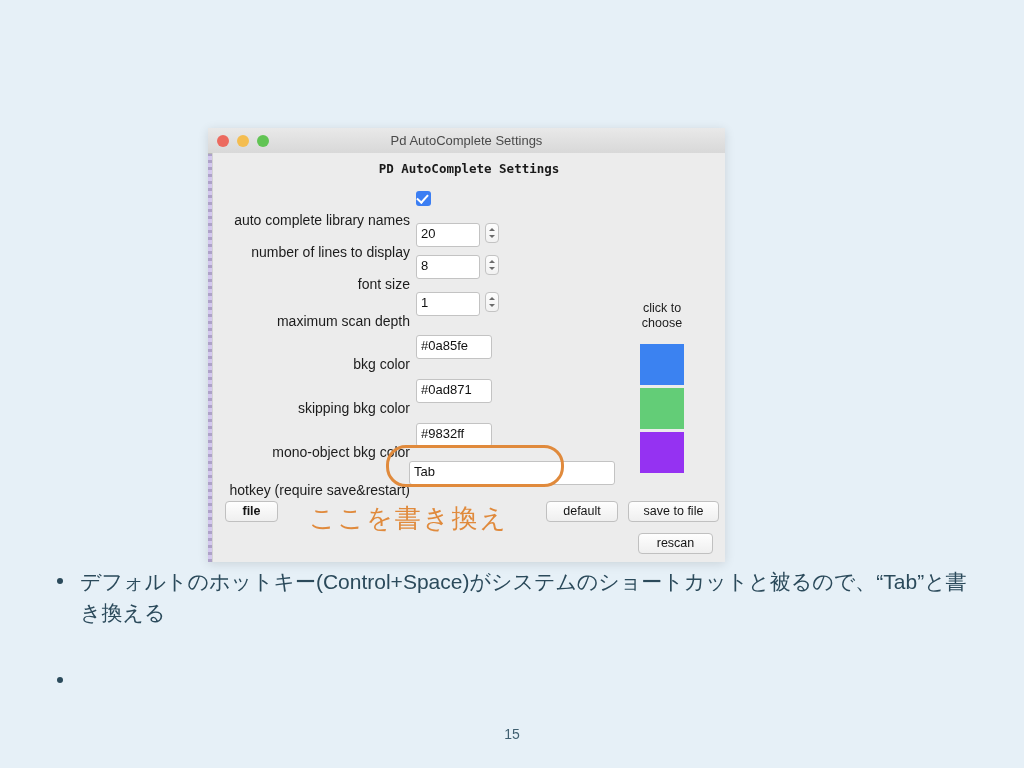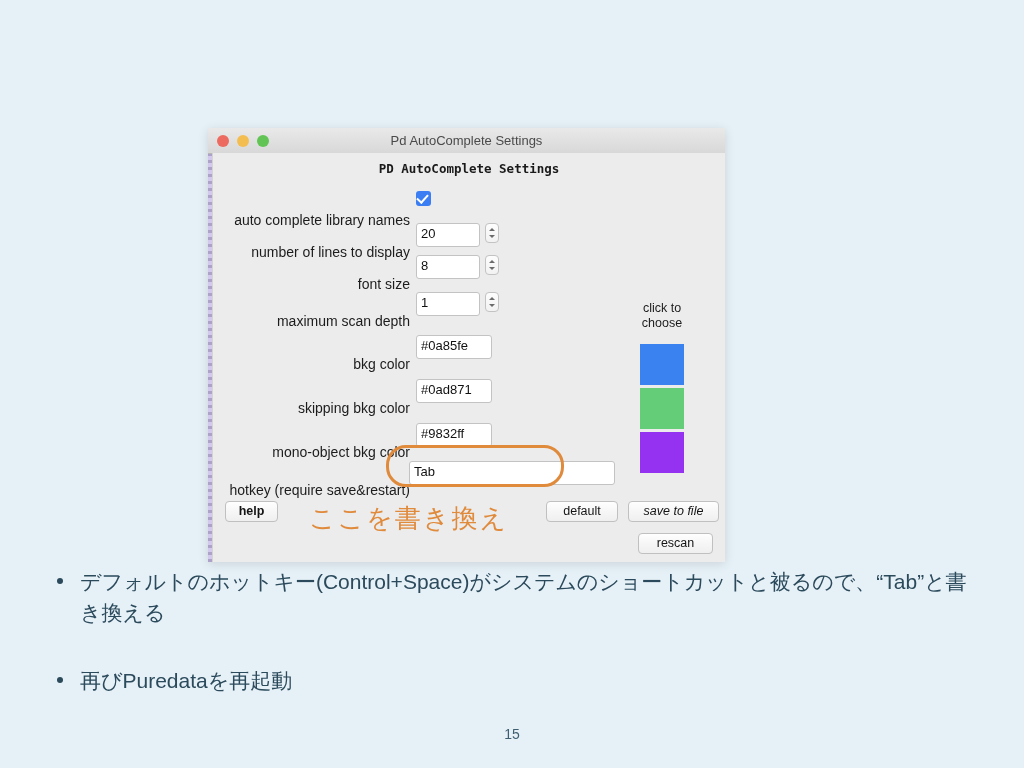--- a/index.html
+++ b/index.html
@@ -203,21 +203,21 @@
     border-radius: 4px;
     box-sizing: border-box;
     font-size: 12.5px;
     color: #141414;
     text-align: center;
     line-height: 19px;
     white-space: nowrap;
   }
   #btn-help      { left: 12px;  top: 348px; width: 53px; font-weight: bold; }
   #btn-default   { left: 333px; top: 348px; width: 72px; }
-  #btn-savefile  { left: 415px; top: 348px; width: 91px; font-style: italic; }
+  #btn-savefile  { left: 415px; top: 348px; width: 91px; }
   #btn-rescan    { left: 425px; top: 380px; width: 75px; }
 
   
   #annotation-box {
     position: absolute;
     left: 386px;
     top: 445px;
     width: 178px;
     height: 42px;
     border: 3px solid #e08a3c;
@@ -344,35 +344,34 @@
       <div class="field hotkey">Tab</div>
     </div>
 
     <div id="swatch-column">
       <div id="swatch-caption">click to choose</div>
       <div class="swatch" id="swatch-blue" style="background: rgb(59, 130, 241);"></div>
       <div class="swatch" id="swatch-green" style="background: rgb(99, 205, 119);"></div>
       <div class="swatch" id="swatch-purple" style="background: rgb(149, 50, 242);"></div>
     </div>
 
-    <div class="btn" id="btn-help">help</div>
+    <div class="btn" id="btn-help">file</div>
     <div class="btn" id="btn-default">default</div>
     <div class="btn" id="btn-savefile">save to file</div>
     <div class="btn" id="btn-rescan">rescan</div>
 
   </div>
 </div>
 
 <div id="annotation-box" style="border-color: rgb(224, 138, 60);"></div>
 <div id="annotation-text" style="color: rgb(224, 138, 60); text-align: center;">ここを書き換え</div>
 
 <div id="slide-bullets" style="color: rgb(43, 74, 91);">
   <div class="bullet" id="bullet-1">
     <span class="dot"></span>
     <span>デフォルトのホットキー(Control+Space)がシステムのショートカットと被るので、“Tab”と書き換える</span>
   </div>
   <div class="bullet" id="bullet-2">
     <span class="dot"></span>
-    <span>再びPuredataを再起動</span>
   </div>
 </div>
 
 <div id="page-number">15</div>
 
 </body></html>

